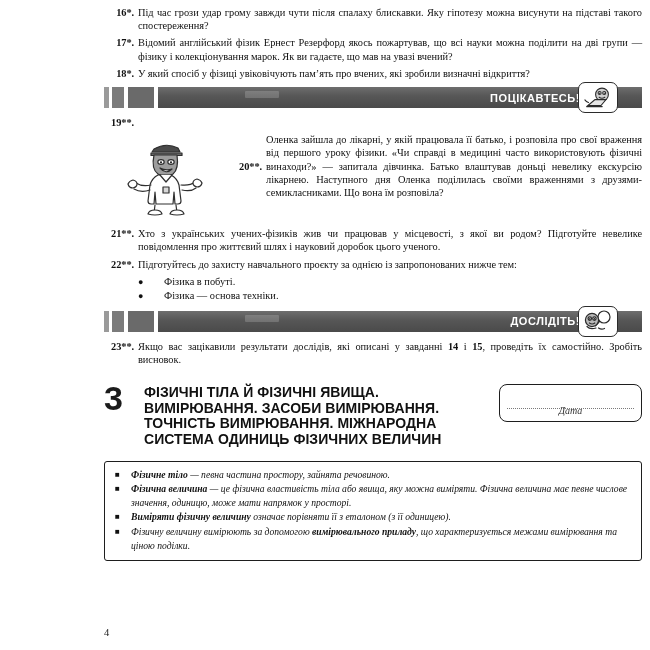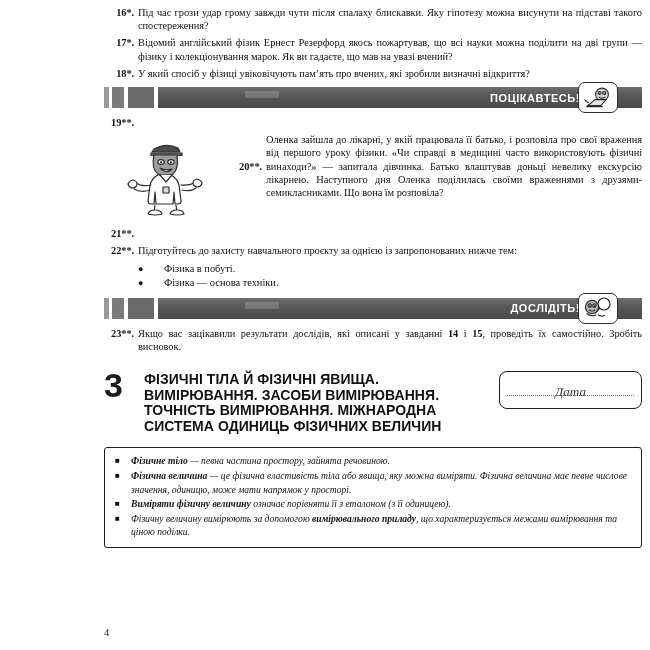--- a/index.html
+++ b/index.html
@@ -182,24 +182,24 @@
   }
   .date-line {
     position: absolute;
     left: 7px; right: 7px;
     top: 23px;
     border-top: 1px dotted #7a7a7a;
   }
   .date-label {
     position: absolute;
     left: 0; right: 0;
-    top: 12px;
+    top: 20px;
     text-align: center;
     font-style: italic;
-    font-size: 13px;
+    font-size: 10px;
     color: #333;
   }
 
   
   .defbox-wrap {
     padding: 0 8px 0 104px;
     margin-top: 13px;
   }
   .defbox {
     border: 1.6px solid #1e1e1e;
@@ -324,20 +324,21 @@
       </svg>
     </div>
     <div class="illus-text">
       <div class="item-num">20**.</div>
       <div class="item-body">Оленка зайшла до лікарні, у якій працювала її батько, і розповіла про свої враження від першого уроку фізики. «Чи справді в медицині часто використовують фізичні винаходи?» — запитала дівчинка. Батько влаштував доньці невелику екскурсію лікарнею. Наступного дня Оленка поділилась своїми враженнями з друзями-семикласниками. Що вона їм розповіла?</div>
     </div>
   </div>
 
   <div class="item">
     <div class="item-num">21**.</div>
+    <div class="item-body">Хто з українських учених-фізиків жив чи працював у місцевості, з якої ви родом? Підготуйте невелике повідомлення про життєвий шлях і науковий доробок цього ученого.</div>
   </div>
   <div class="item">
     <div class="item-num">22**.</div>
     <div class="item-body">Підготуйтесь до захисту навчального проєкту за однією із запропонованих нижче тем:</div>
   </div>
 
   <div class="bullets">
     <div class="bullet">
       <span class="dot">●</span>
       <span>Фізика в побуті.</span>

